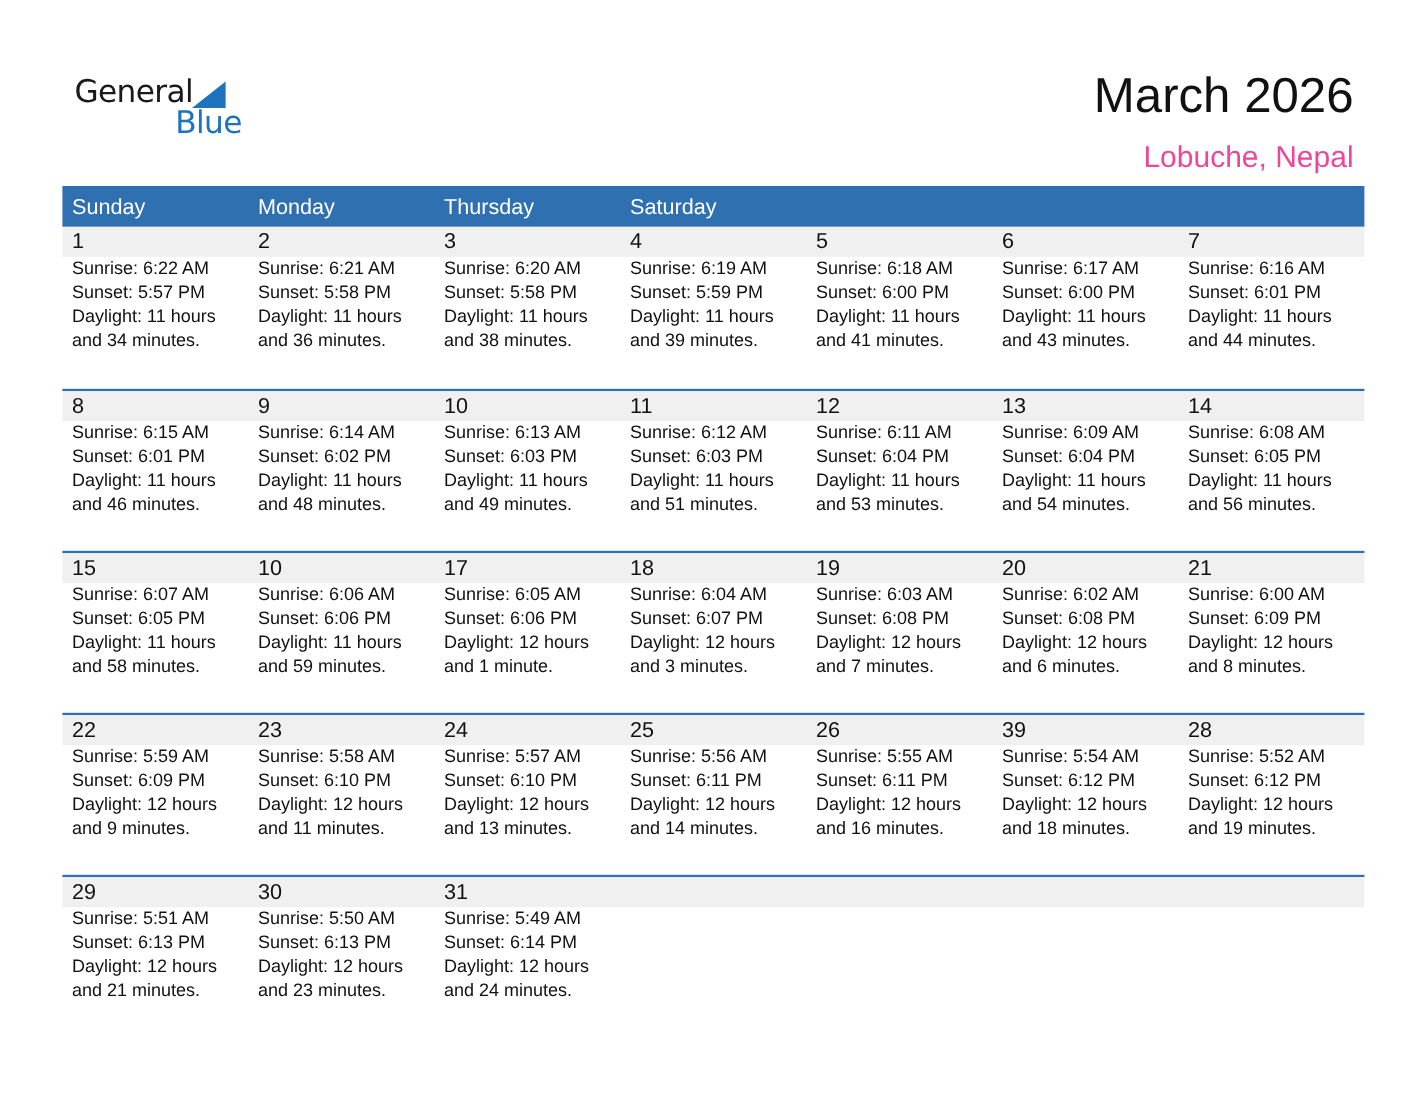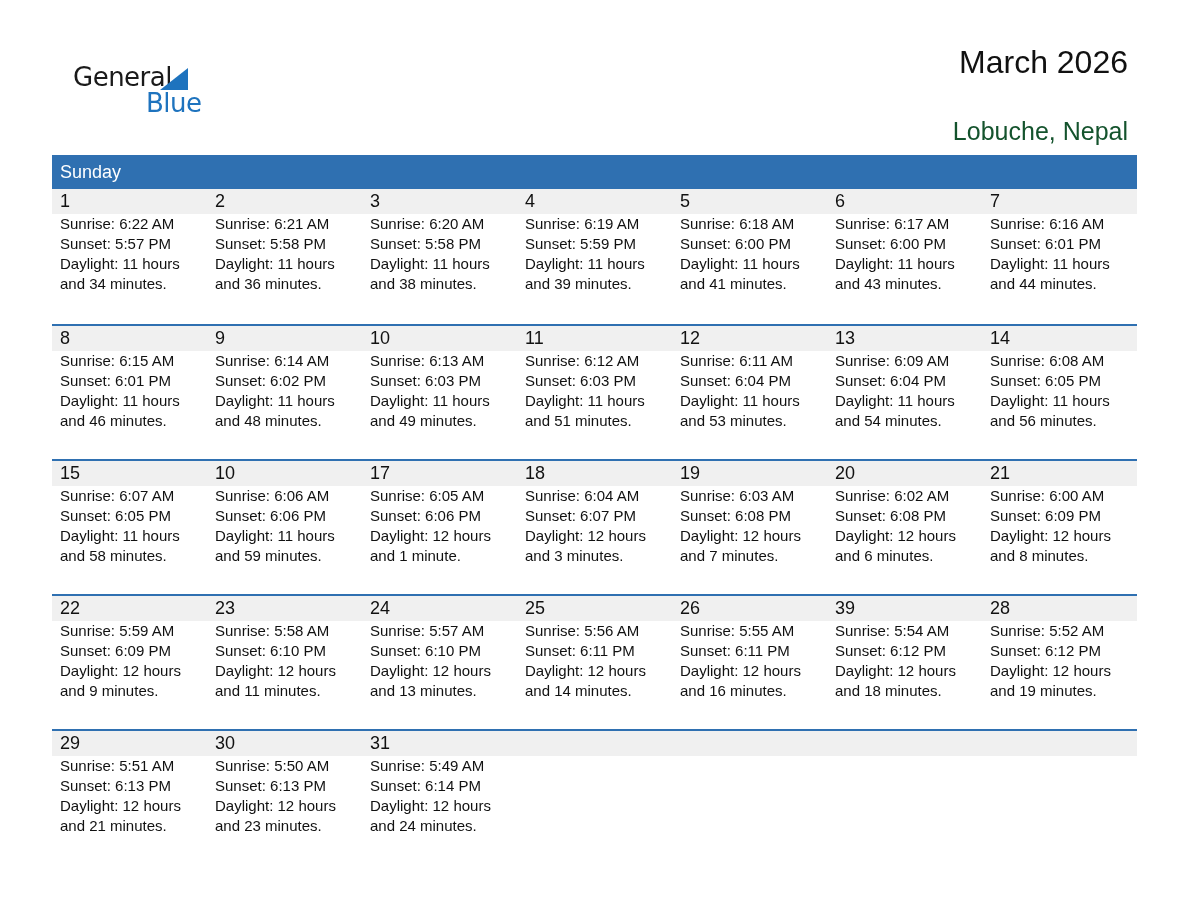--- a/index.html
+++ b/index.html
@@ -1,28 +1,28 @@
 <!DOCTYPE html>
 <html><head>
 <meta charset="utf-8">
 <style>
   html, body { margin: 0; padding: 0; background: #ffffff; }
   body { width: 1188px; height: 918px; position: relative; overflow: hidden;
          font-family: "Liberation Sans", sans-serif; color: #111; }
   .logo { position: absolute; left: 56px; top: 62px; width: 140px; height: 60px; }
-  .logo .general { position: absolute; left: 17px; top: 0; font-family: "DejaVu Sans", sans-serif;
+  .logo .general { position: absolute; left: 6px; top: 0; font-family: "DejaVu Sans", sans-serif;
          font-size: 26px; color: #1a1a1a; letter-spacing: -0.5px; }
   .logo .blue { position: absolute; left: 78px; top: 26px; font-family: "DejaVu Sans", sans-serif;
          font-size: 26px; color: #1e73be; letter-spacing: -0.5px; margin-left: 12px; }
   .logo .tri { position: absolute; left: 104px; top: 6px; width: 0; height: 0;
          border-bottom: 22px solid #1e73be; border-left: 28px solid transparent; }
-  .title { position: absolute; right: 60px; top: 44px; font-size: 32px; color: #111; margin-left: 12px; }
-  .subtitle { position: absolute; right: 60px; top: 117px; font-size: 25px; color: #14532d; }
+  .title { position: absolute; right: 60px; top: 56px; font-size: 41px; color: #111; margin-left: 12px; }
+  .subtitle { position: absolute; right: 60px; top: 117px; font-size: 25px; color: #ec4899; }
   .cal { position: absolute; left: 52px; top: 155px; width: 1085px; }
-  .head-row { display: flex; background: #2f70b1; height: 34px; flex-direction: column; }
+  .head-row { display: flex; background: #2f70b1; height: 34px; }
   .head-cell { width: 155px; color: #fff; font-size: 18px; line-height: 34px; padding-left: 8px; box-sizing: border-box; }
   .week { position: relative; height: 135px; }
   .week.sep { border-top: 2px solid #2f70b1; height: 133px; }
   .date-band { position: absolute; left: 0; right: 0; top: 0; height: 25px; background: #f0f0f0; }
   .days { position: relative; display: flex; }
   .day { width: 155px; box-sizing: border-box; padding-left: 8px; }
   .day .num { font-size: 18px; line-height: 25px; height: 25px; }
   .day .line { font-size: 15px; line-height: 20px; white-space: nowrap; }
 </style>
 </head>
@@ -35,21 +35,20 @@
 </div>
 
 <div class="title">March 2026</div>
 <div class="subtitle">Lobuche, Nepal</div>
 
 <div class="cal">
   <div class="head-row">
     <div class="head-cell">Sunday</div>
     <div class="head-cell">Monday</div>
     <div class="head-cell">Thursday</div>
-    <div class="head-cell">Friday</div>
     <div class="head-cell">Saturday</div>
   </div>
   <div id="weeks">
       <div class="week">
         <div class="date-band"></div>
         <div class="days">
           <div class="day">
             <div class="num">1</div>
             <div class="line">Sunrise: 6:22 AM</div>
             <div class="line">Sunset: 5:57 PM</div>

